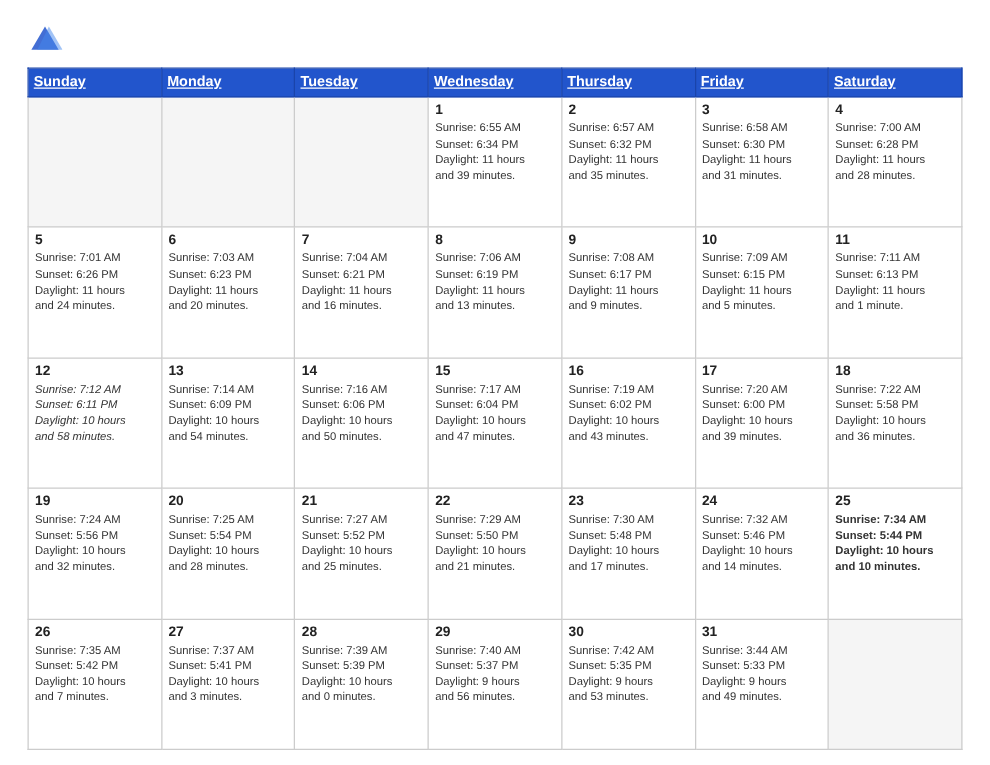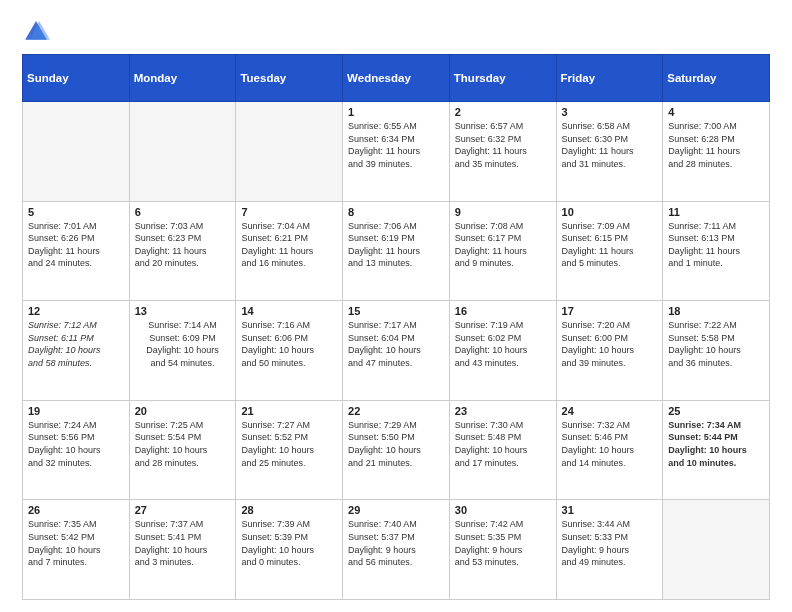--- a/index.html
+++ b/index.html
@@ -59,23 +59,24 @@
       border: 1px solid #ccc;
       border-collapse: collapse;
       width: 100%;
       table-layout: fixed;
     }
     .calendar th {
       background: #2255cc;
       color: #fff;
       font-size: 11.5px;
       font-weight: bold;
-      padding: 17px 4px;
+      padding: 5px 4px;
       text-align: left;
       border: 1px solid #1a44aa;
+      text-decoration: underline;
     }
     .calendar td {
       border: 1px solid #ccc;
       vertical-align: top;
       padding: 4px 5px;
       font-size: 9.5px;
       color: #333;
       background: #fff;
       height: 82px;
     }
@@ -218,21 +219,21 @@
         <tr class="week-row">
           <td>
             <div class="day-num">12</div>
             <div class="day-info" style="white-space: pre-line; font-style: italic;">Sunrise: 7:12 AM
 Sunset: 6:11 PM
 Daylight: 10 hours
 and 58 minutes.</div>
           </td>
           <td>
             <div class="day-num">13</div>
-            <div class="day-info" style="white-space: pre-line; text-align: center;">Sunrise: 7:14 AM
+            <div class="day-info" style="white-space: pre-line;">Sunrise: 7:14 AM
 Sunset: 6:09 PM
 Daylight: 10 hours
 and 54 minutes.</div>
           </td>
           <td>
             <div class="day-num">14</div>
             <div class="day-info" style="white-space: pre-line;">Sunrise: 7:16 AM
 Sunset: 6:06 PM
 Daylight: 10 hours
 and 50 minutes.</div>

